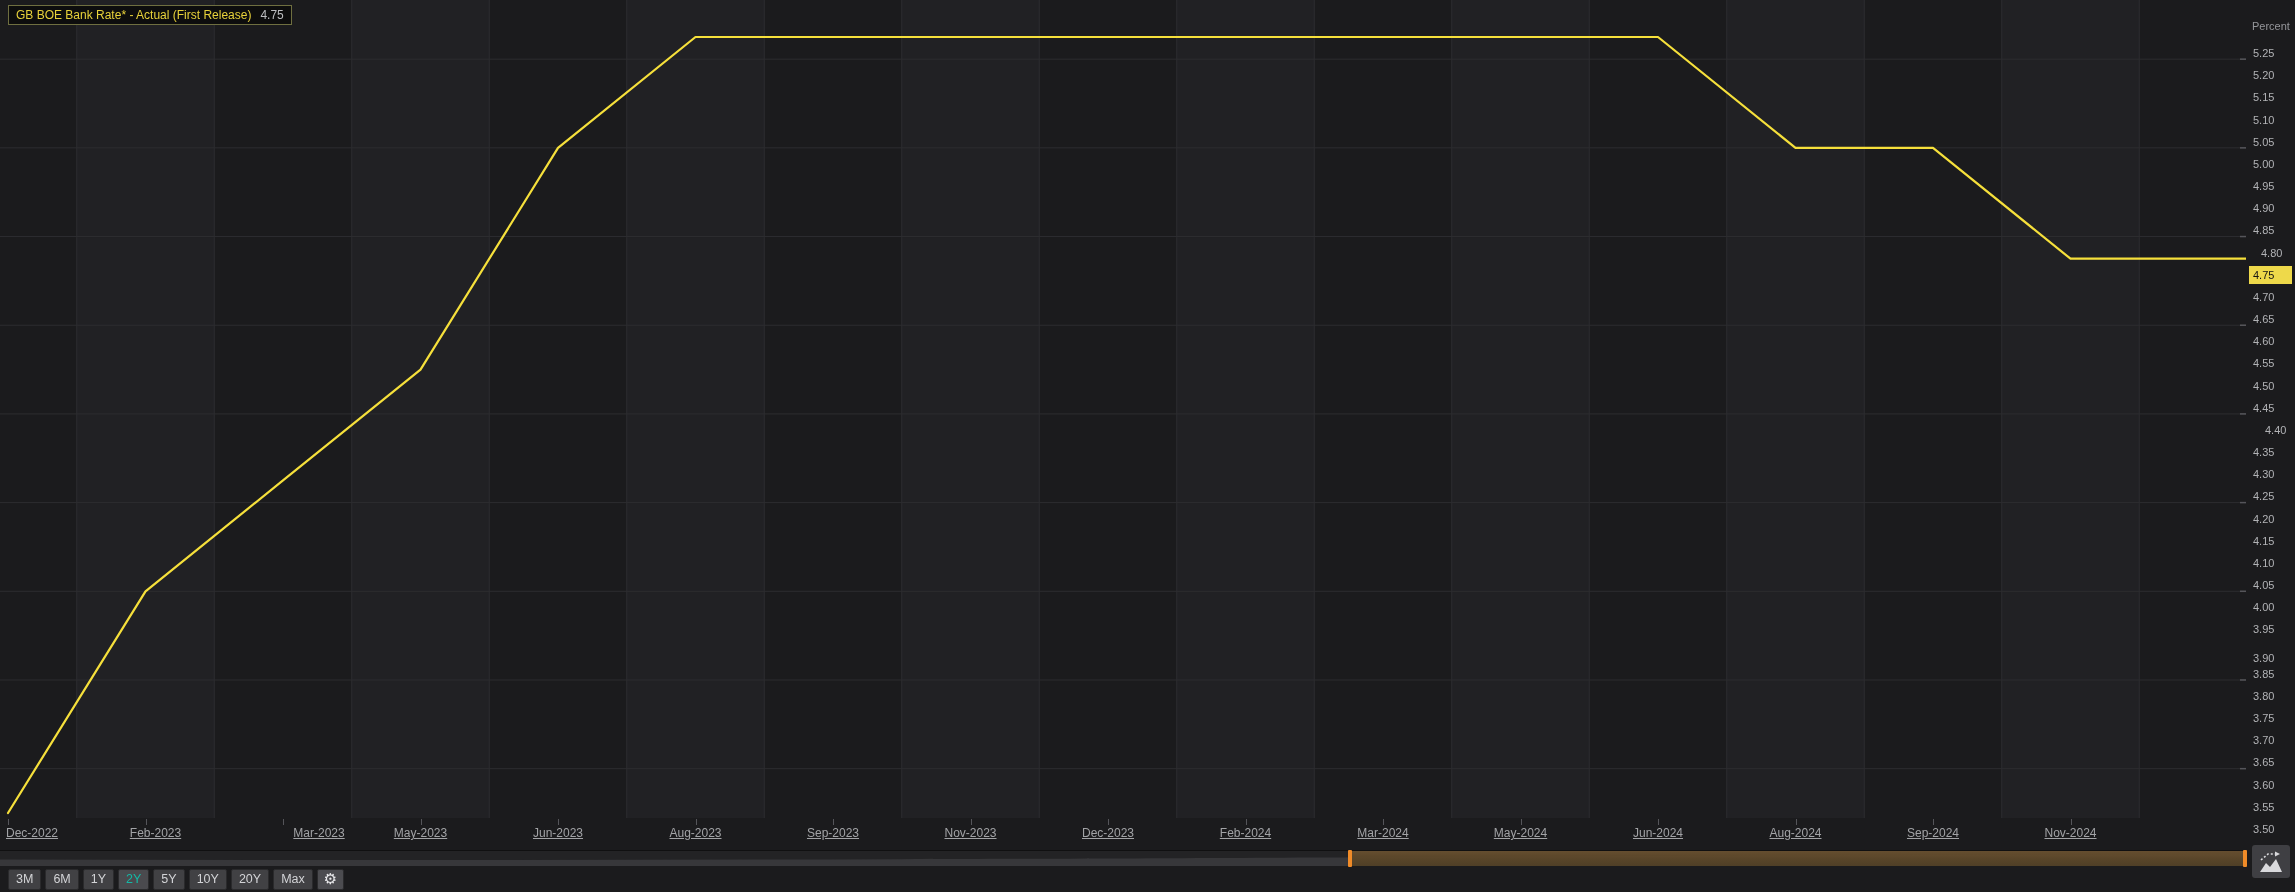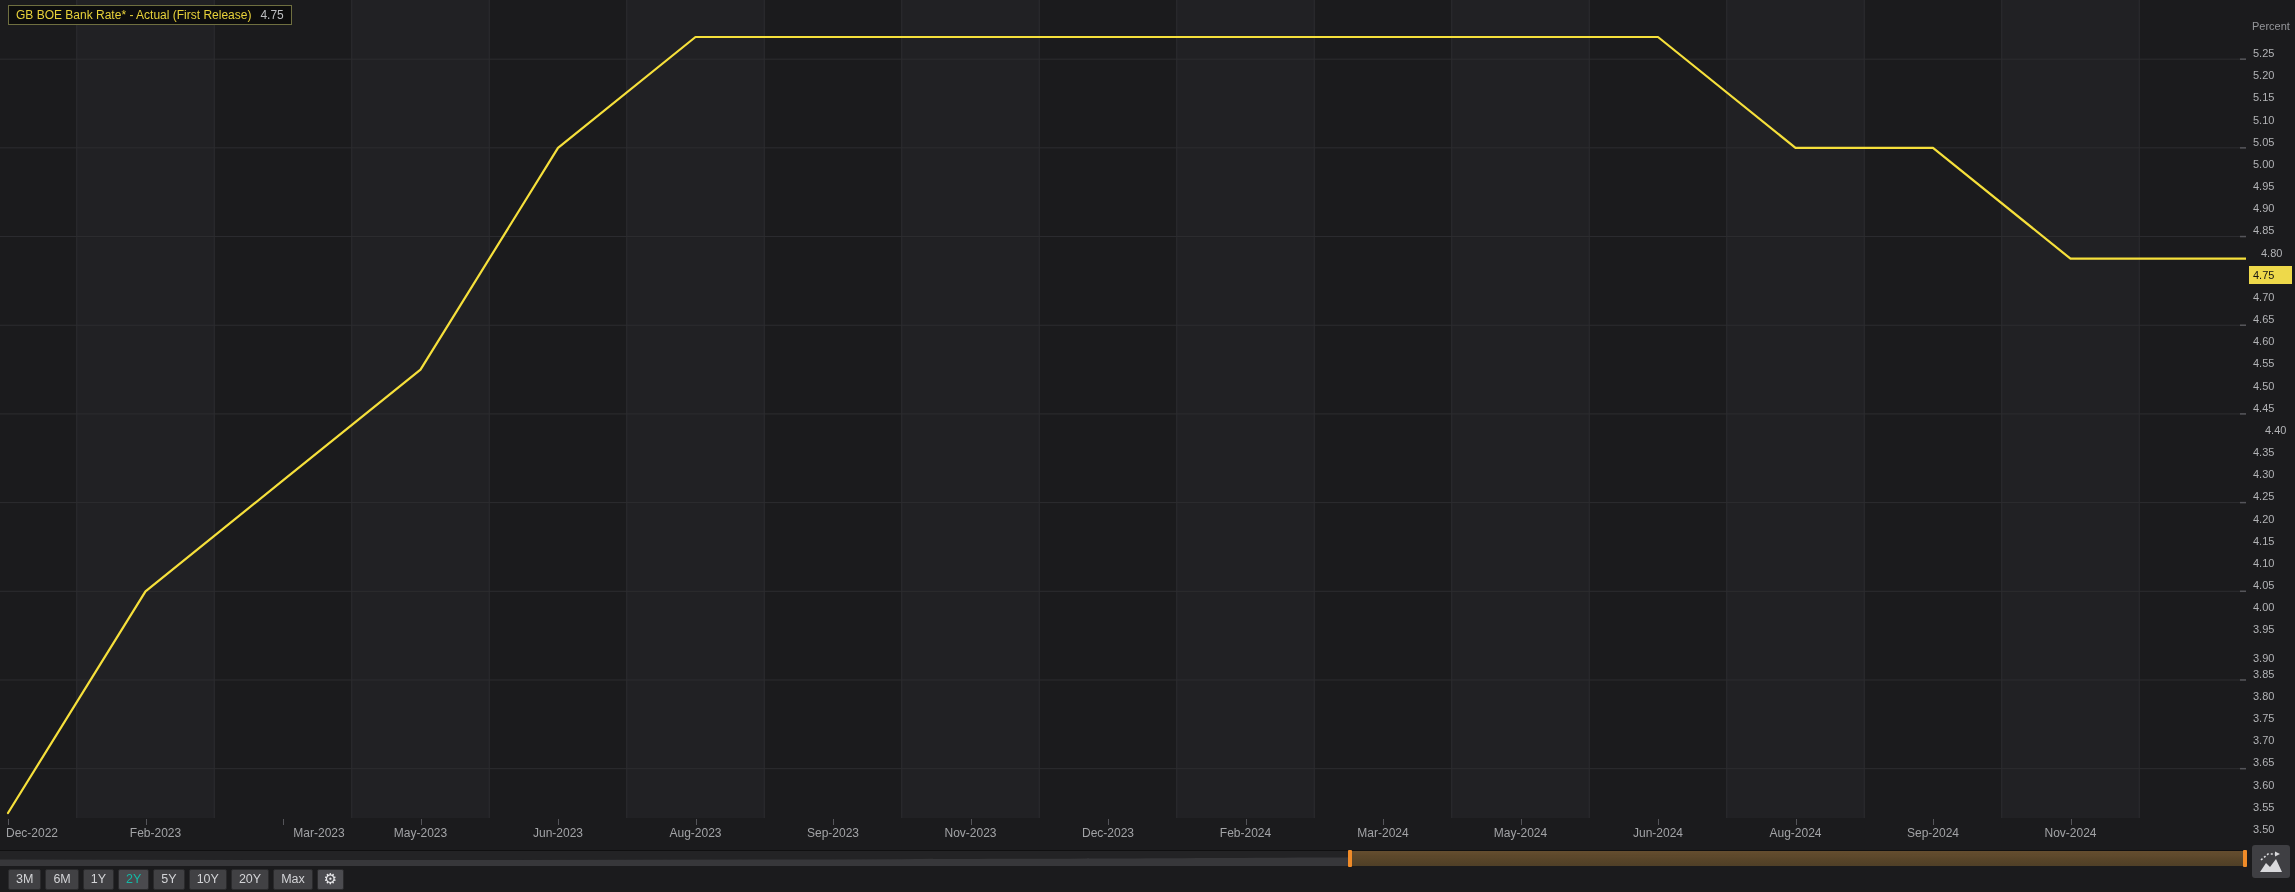--- a/index.html
+++ b/index.html
@@ -29,21 +29,21 @@
   #yaxis{position:absolute;left:2247px;top:16px;width:48px;height:818px;font-size:11px;}
   #yaxis .unit{position:absolute;left:5px;top:4px;color:#95969a;}
   #yaxis .ytick{position:absolute;left:6px;height:16px;line-height:16px;color:#b2b3b6;}
   #yaxis .ytick.hl{
     left:2px;right:3px;padding-left:4px;height:18px;line-height:18px;
     background:#eed94a;color:#151513;
   }
   
   #xaxis{position:absolute;left:0;top:819px;width:2246px;height:26px;font-size:12px;}
   #xaxis .xtick{position:absolute;top:0;width:1px;height:6px;background:#55555a;}
-  #xaxis .xlab{position:absolute;top:7px;color:#a2a3a6;transform:translateX(-50%);white-space:nowrap;}
+  #xaxis .xlab{position:absolute;top:7px;color:#a2a3a6;transform:translateX(-50%);white-space:nowrap;text-decoration:underline;}
   #xaxis .xlab.first{transform:none;}
   
   #nav{position:absolute;left:0;top:850px;width:2246px;height:15px;background:#232325;border-top:1px solid #101011;}
   #nav svg{position:absolute;left:0;top:0;}
   #nav .sel{
     position:absolute;top:0;height:15px;
     background:linear-gradient(#6a5130 0%,#5b4628 55%,#514025 100%);
     opacity:.93;
   }
   #nav .handle{position:absolute;top:-1px;width:4px;height:17px;background:#f08b28;border-radius:1px;}

